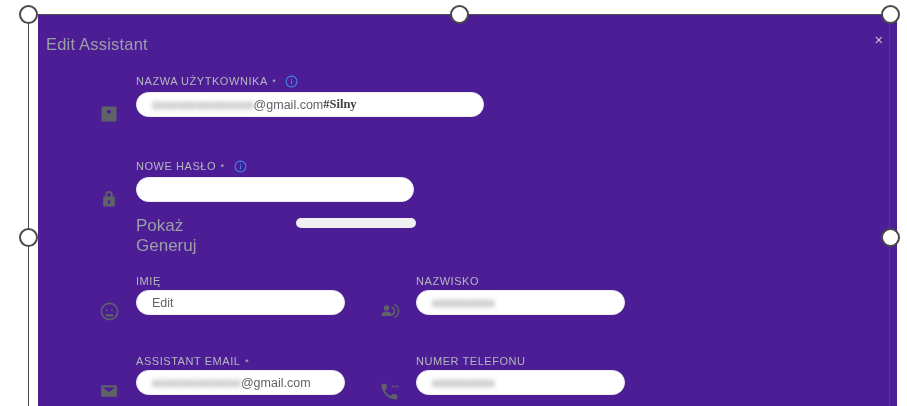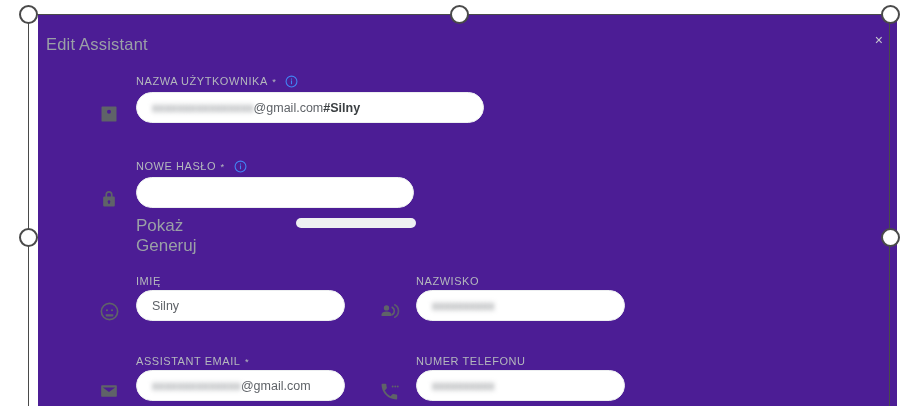--- a/index.html
+++ b/index.html
@@ -107,21 +107,21 @@
   .info-icon {
     display: inline-block;
     width: 13px;
     height: 13px;
     vertical-align: -3px;
     margin-left: 5px;
   }
 
   .input-box {
     box-sizing: border-box;
-    height: 31px;
+    height: 25px;
     border: 1px solid #eceef0;
     border-radius: 17px;
     background: #ffffff;
     display: flex;
     align-items: center;
     padding: 0 15px;
     font-size: 12.5px;
     color: #5f6368;
     overflow: hidden;
     white-space: nowrap;
@@ -158,21 +158,21 @@
   .link-row span {
     margin-right: 14px;
     cursor: pointer;
   }
   .strength-bar {
     position: absolute;
     height: 10px;
     border-radius: 6px;
     background: #eef0f2;
   }
-  .bold-suffix { font-weight: 700; color: #3c4043; }
+  .bold-suffix { font-weight: 700; color: #3c4043; font-family: Liberation Serif, serif; }
 </style>
 </head>
 <body>
 
 <div id="dialog">
 
   <div class="dialog-title">Edit Assistant</div>
 
   <div class="close-icon">×</div>
 
@@ -246,21 +246,21 @@
           <circle cx="14.9" cy="10.6" r="1.25" fill="#5f6368"></circle>
           <path d="M7.6 15.2h8.8v1.5a1 1 0 0 1-1 1H8.6a1 1 0 0 1-1-1z" fill="#5f6368"></path>
         </svg>
       </span>
 
       <div style="position:absolute; left:38px; top:0px; white-space:nowrap;">
         <span class="field-label">IMIĘ</span>
       </div>
 
       <div class="input-box" style="position:absolute; left:38px; top:19px; width:209px;">
-        <span>Silny</span>
+        <span>Edit</span>
       </div>
     </div>
 
     <div class="field" style="left:340px; top:200px;">
 
       <span class="leading-icon" style="left:0px; top:29px;">
         <svg width="22" height="20" viewBox="0 0 24 24" fill="#5f6368">
           <circle cx="9" cy="8.3" r="3.2"></circle>
           <path d="M9 12.6c-3.1 0-6 1.6-6 3.5V18h12v-1.9c0-1.9-2.9-3.5-6-3.5z"></path>
           <path d="M16.2 6.6a1 1 0 0 0-1 1.7 4.2 4.2 0 0 1 0 7.4 1 1 0 0 0 1 1.7 6.2 6.2 0 0 0 0-10.8z"></path>

